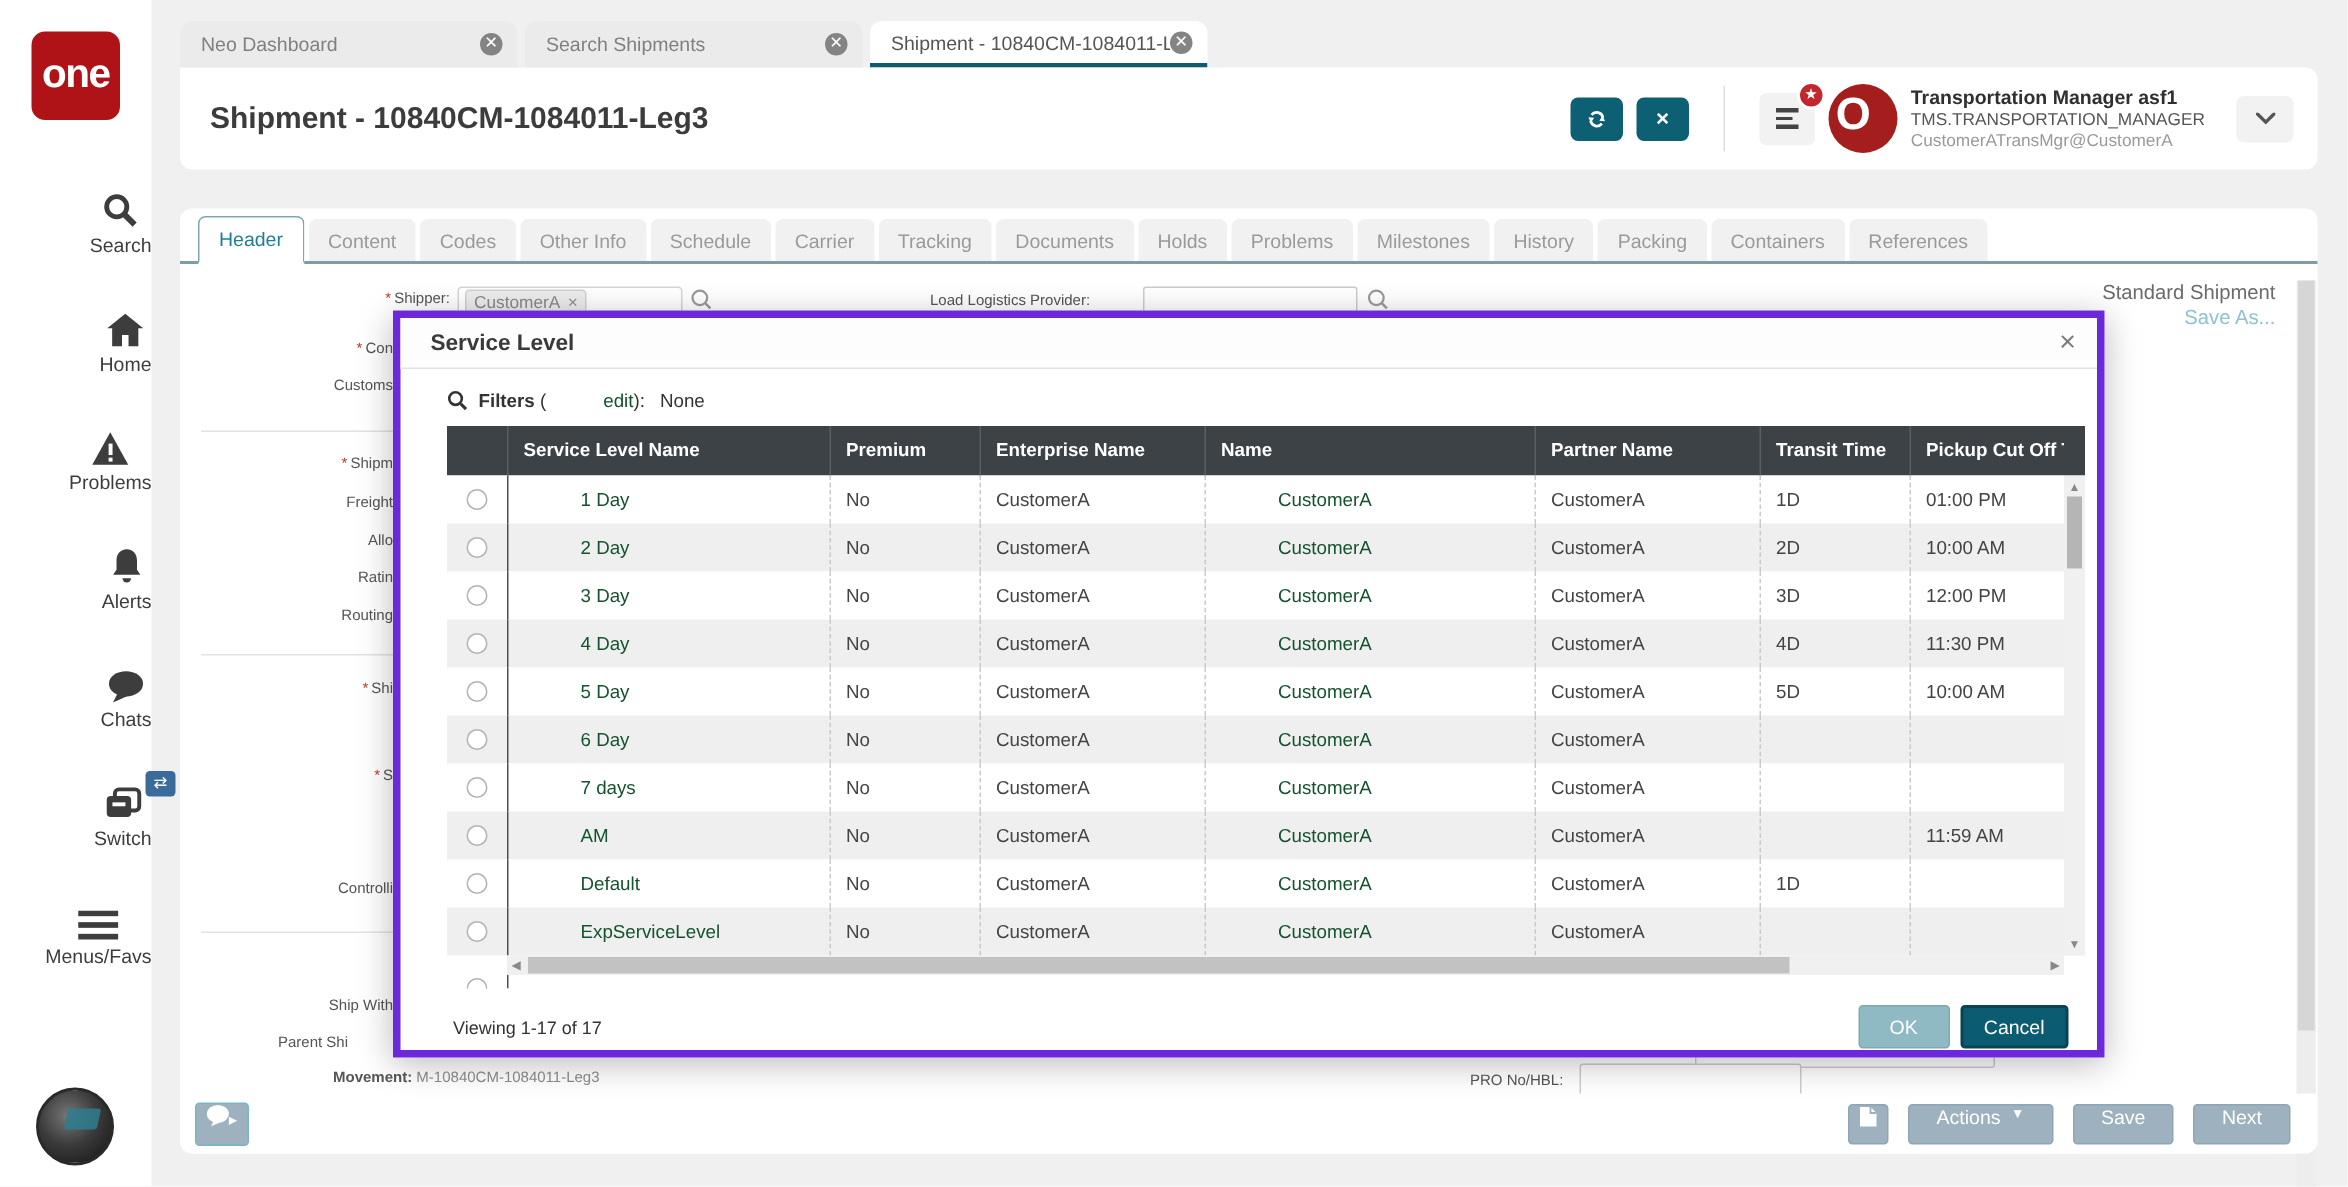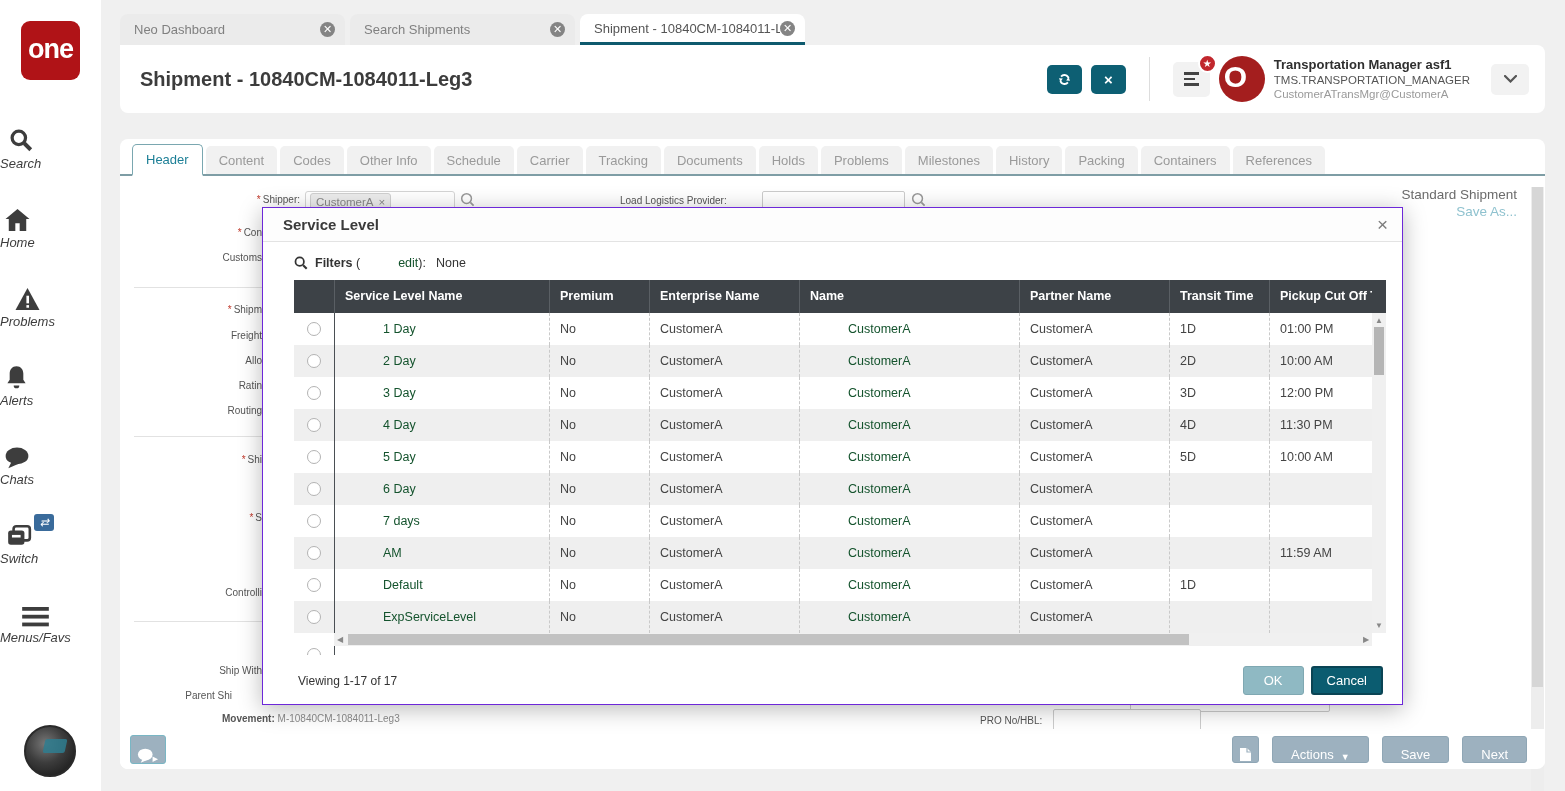--- a/index.html
+++ b/index.html
@@ -15,21 +15,21 @@
   .sidebar {
     position: absolute; left:0; top:0; width:101px; height:791px;
     background:#fff; z-index:2;
   }
   .logo {
     width:59px; height:59px; margin:21px auto 12px auto;
     background:#b01317; border-radius:9px;
     color:#fff; font-size:27px; font-weight:bold; text-align:center; line-height:56px;
     letter-spacing:-1px;
   }
-  .sb-nav { display:flex; flex-direction:column; align-items:flex-start;font-style:italic; }
+  .sb-nav { display:flex; flex-direction:column; align-items:flex-end; }
   .sb-item { display:flex; flex-direction:column; align-items:center; margin-top:33px; cursor:pointer; position:relative; }
   .sb-item .sb-ico { height:28px; display:flex; align-items:flex-end; justify-content:center; color:#3d3d3d; }
   .sb-item .sb-label { font-size:13px; color:#3d3d3d; margin-top:3px; }
   .sb-badge {
     position:absolute; top:-6px; right:-16px; width:20px; height:17px;
     background:#3a6b9b; border-radius:3px; color:#fff; font-size:11px;
     text-align:center; line-height:16px;
   }
   .assistant {
     position:absolute; left:24px; bottom:14px; width:52px; height:52px; border-radius:50%;
@@ -125,30 +125,30 @@
   
   .page-vscroll { position:absolute; right:1px; top:48px; width:13px; height:672px; background:#ededed; }
   .page-vscroll .pv-thumb { position:absolute; top:0; left:1px; width:11px; height:500px; background:#d6d6d6; }
   
   .bottom-bar {
     position:absolute; left:0; right:0; bottom:0; height:40px; background:#fff;
     border-radius:0 0 8px 8px; display:flex; align-items:center; padding:0 18px 0 10px;
   }
   .gray-btn {
     background:#9db1bf; border:1px solid #8fa6b5; color:#fff; border-radius:3px;
-    height:27px; font-size:13px; padding:0 18px; cursor:pointer; display:flex; align-items:flex-end; gap:7px;
+    height:27px; font-size:13px; padding:0 18px; cursor:pointer; display:flex; align-items:flex-start; gap:7px;
   }
   .icon-btn { padding:0 6px; width:27px; justify-content:center; }
   .chat-btn { width:36px; height:29px; padding:0; justify-content:center; border:1px solid #79b6c4; }
   .bar-right { margin-left:auto; display:flex; gap:13px; }
   .caret { font-size:9px; }
   
   .modal {
     position:absolute; left:262px; top:207px; width:1141px; height:498px; background:#fff;
-    border:1px solid #6d28d9; box-shadow:0 4px 22px rgba(0,0,0,.28); z-index:10;
+    border:5px solid #6d28d9; box-shadow:0 4px 22px rgba(0,0,0,.28); z-index:10;
   }
   .modal-header {
     height:34px; display:flex; align-items:center; padding:0 14px 0 20px;
     border-bottom:1px solid #e3e3e3; background:#fdfdfd;
   }
   .modal-title { font-size:15px; font-weight:bold; color:#3a3a3a; }
   .modal-close { margin-left:auto; color:#7d7d7d; font-size:19px; line-height:1; cursor:pointer; }
   .modal-body { padding:10px 19px 0 31px; }
   .filter-row { display:flex; align-items:center; font-size:12.5px; color:#333; height:22px; margin-bottom:6px; }
   .filter-row b { margin:0 0 0 7px; }

